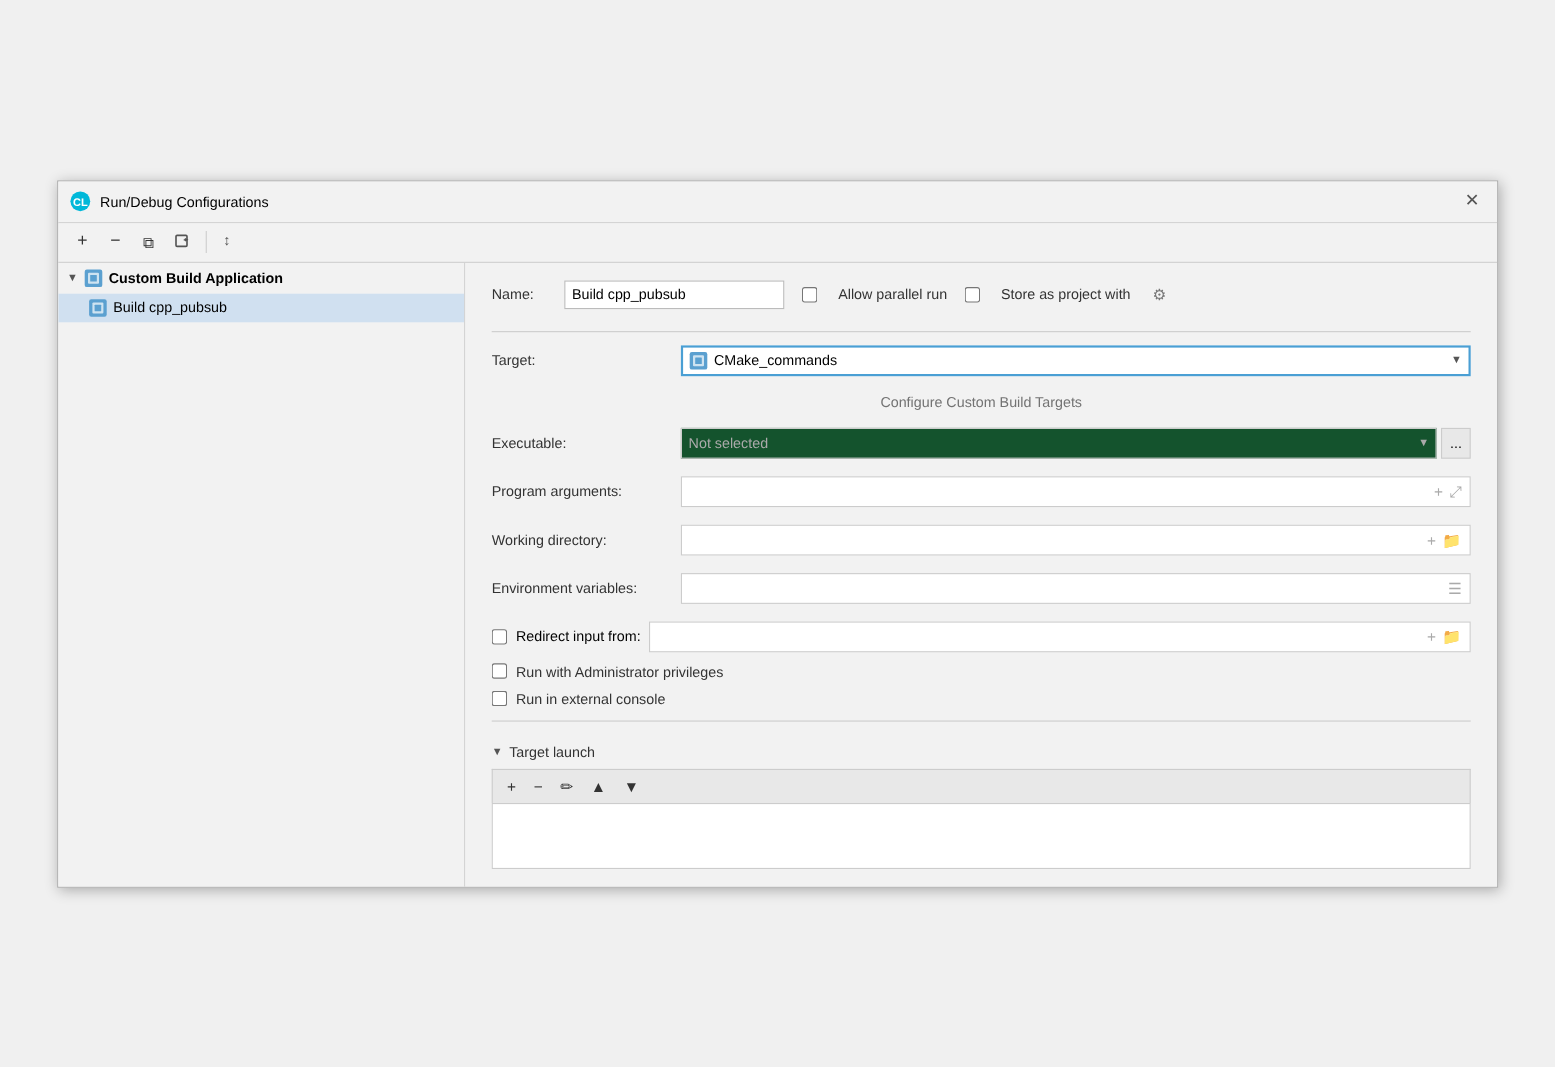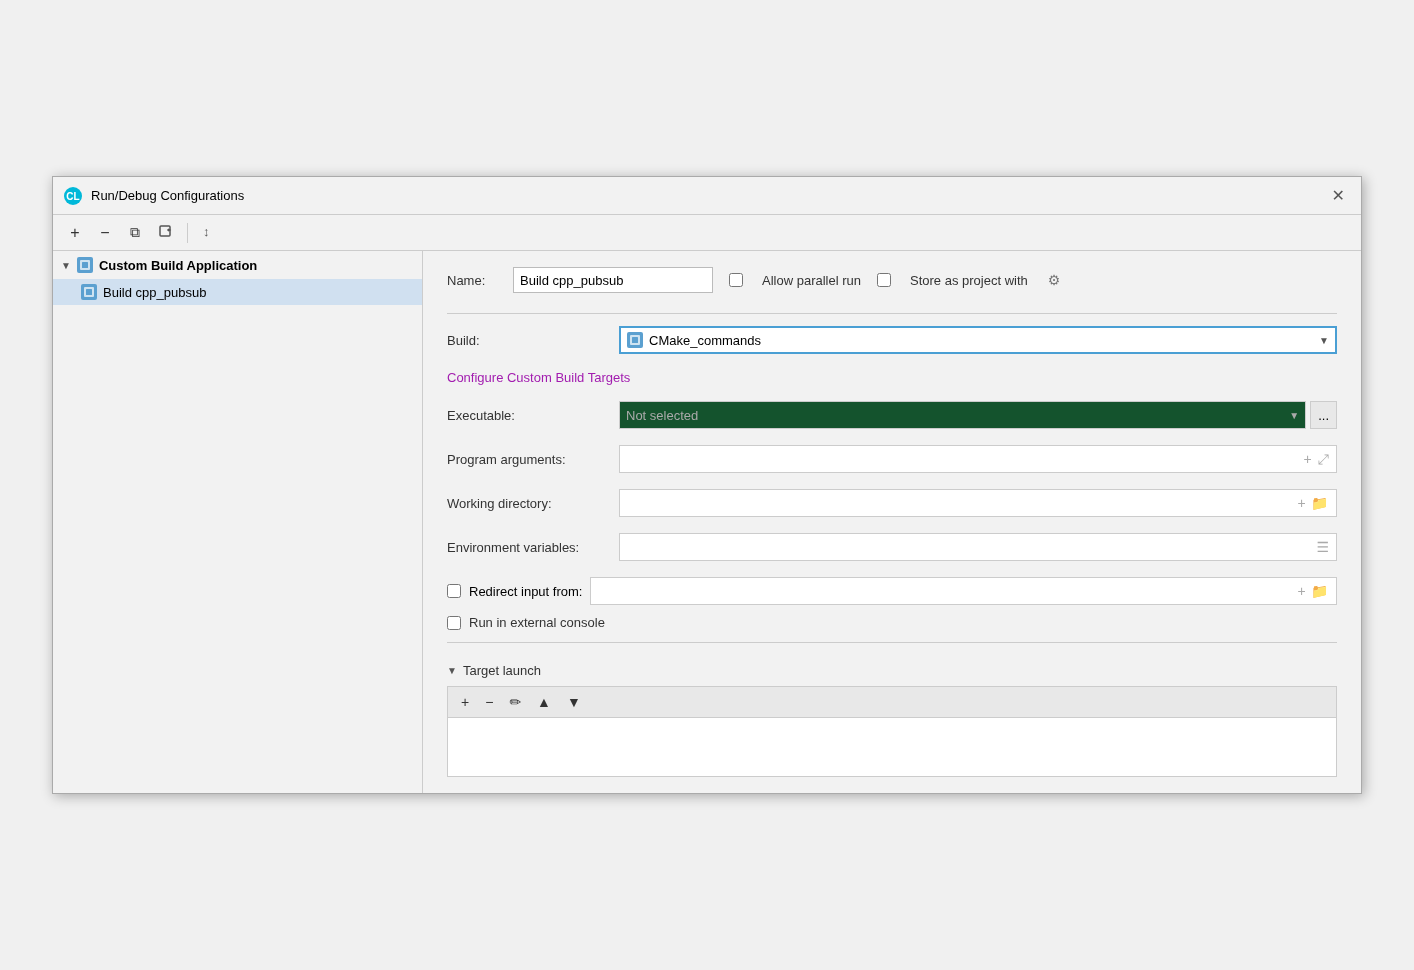--- a/index.html
+++ b/index.html
@@ -218,26 +218,26 @@
     }
     .target-dropdown-text {
       flex: 1;
       font-size: 13px;
     }
     .target-dropdown-arrow {
       font-size: 10px;
       color: #555;
     }
     .configure-link {
-      color: #a21caf;
+      color: #737373;
       text-decoration: none;
       font-size: 13px;
       cursor: pointer;
       display: block;
-      text-align: left;
+      text-align: center;
       margin-bottom: 16px;
     }
     .exec-dropdown {
       flex: 1;
       display: flex;
       align-items: center;
       border: 1px solid #ccc;
       background: #14532d;
       height: 28px;
       padding: 0 6px;
@@ -454,21 +454,21 @@
           <input type="checkbox" style="">
           <span>Store as project with</span>
         </label>
         <span class="settings-icon">⚙</span>
       </div>
 
       <hr class="divider-line">
 
       <div class="target-section">
         <div class="field-row">
-          <span class="field-label">Build:</span>
+          <span class="field-label">Target:</span>
           <div class="field-control">
             <div class="target-dropdown">
               <span class="target-dropdown-icon">
                 <svg width="12" height="12" viewBox="0 0 12 12">
                   <rect x="1" y="1" width="10" height="10" rx="1" fill="white" opacity="0.7"></rect>
                   <rect x="3" y="3" width="6" height="6" rx="0.5" fill="#5ba0d0"></rect>
                 </svg>
               </span>
               <span class="target-dropdown-text">CMake_commands</span>
               <span class="target-dropdown-arrow">▼</span>
@@ -526,20 +526,24 @@
       <div class="field-row-redirect check-row" style="display:flex;align-items:center;gap:8px;margin-bottom:10px;">
         <input type="checkbox" style="">
         <span>Redirect input from:</span>
         <div style="flex:1;display:flex;align-items:center;border:1px solid #ccc;background:white;height:28px;padding:0 4px;">
           <input type="text" style="flex: 1 1 0%; border: none; background: transparent; outline: none; font-size: 13px;">
           <button class="small-icon-btn" title="Add">+</button>
           <button class="small-icon-btn" title="Browse">📁</button>
         </div>
       </div>
 
+      <div class="check-row">
+        <input type="checkbox" style="">
+        <label>Run with Administrator privileges</label>
+      </div>
 
       <div class="check-row">
         <input type="checkbox" style="">
         <label>Run in external console</label>
       </div>
 
       <hr class="divider-line">
 
       <div class="before-launch-section">
         <div class="before-launch-header">

